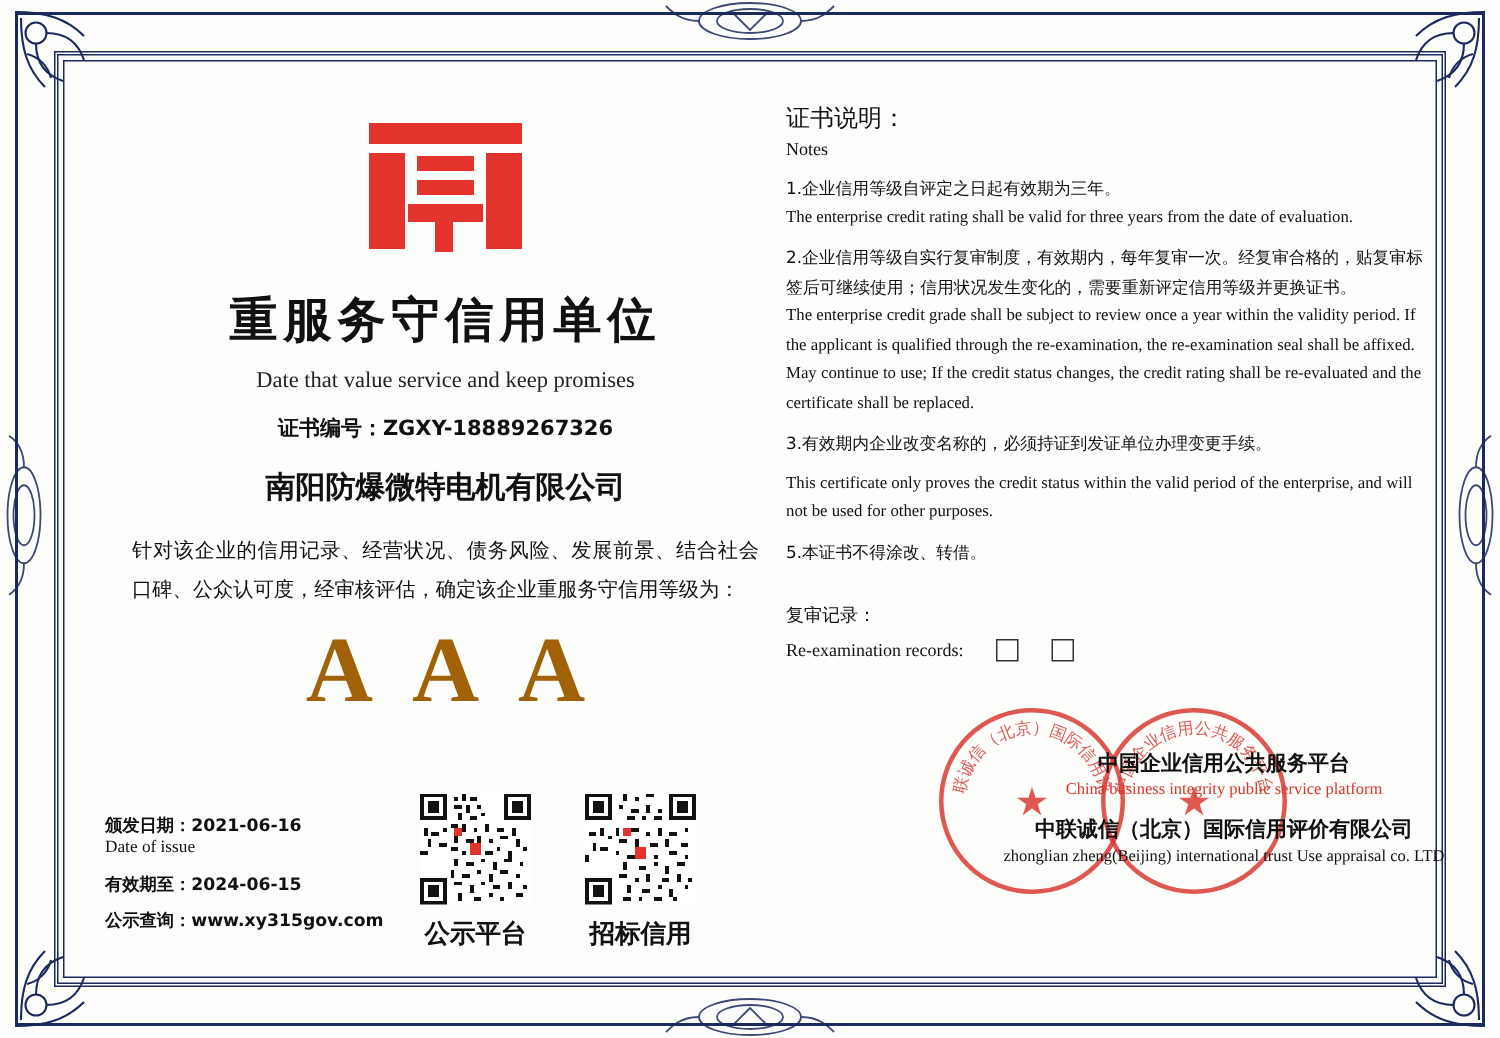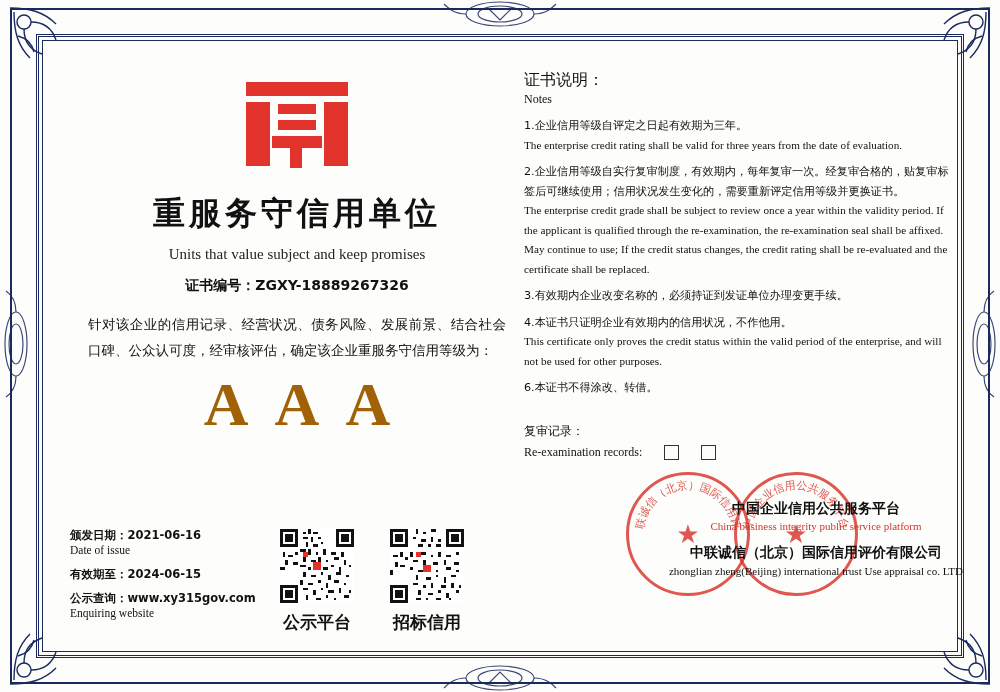--- a/index.html
+++ b/index.html
@@ -112,21 +112,21 @@
   .right{
     position:absolute;left:478px;top:26px;right:0;
     font-size:11.2px;color:#111;line-height:19.5px;text-align:left;
   }
   .notes-head .cn{font-family:Liberation Sans, sans-serif;font-size:16px;}
   .notes-head .en{font-family:"Liberation Serif",serif;font-size:12px;}
   .note{margin-top:7px;}
   .note .cn{font-family:"DejaVu Sans","Liberation Sans",sans-serif;display:block;}
   .note .en{font-family:"Liberation Serif",serif;display:block;}
   .reexam{margin-top:24px;}
-  .reexam .cn{font-family:Liberation Serif, serif;display:block;font-size:12px;}
+  .reexam .cn{font-family:Liberation Mono, monospace;display:block;font-size:12px;}
   .reexam-row{display:flex;align-items:center;gap:22px;margin-top:2px;}
   .reexam-row .en{font-family:"Liberation Serif",serif;font-size:12px;}
   .chk{width:13px;height:13px;border:1px solid #333;display:inline-block;}
 
   
   .stamps{
     position:absolute;left:560px;bottom:46px;width:420px;height:130px;
   }
   .stamp{
     position:absolute;width:118px;height:118px;border-radius:50%;
@@ -272,36 +272,36 @@
           <rect x="8" y="24" width="24" height="64" fill="#e2342c"></rect>
           <rect x="86" y="24" width="24" height="64" fill="#e2342c"></rect>
           <rect x="40" y="26" width="38" height="10" fill="#e2342c"></rect>
           <rect x="40" y="42" width="38" height="10" fill="#e2342c"></rect>
           <rect x="34" y="58" width="50" height="12" fill="#e2342c"></rect>
           <rect x="52" y="70" width="12" height="20" fill="#e2342c"></rect>
         </svg>
       </div>
 
       <div class="title-cn">重服务守信用单位</div>
-      <div class="title-en">Units that value subject and keep promises</div>
+      <div class="title-en">Date that value service and keep promises</div>
       <div class="cert-no">证书编号：ZGXY-18889267326</div>
+      <div class="company">南阳防爆微特电机有限公司</div>
       <div class="paragraph">针对该企业的信用记录、经营状况、债务风险、发展前景、结合社会口碑、公众认可度，经审核评估，确定该企业重服务守信用等级为：</div>
       <div class="grade">AAA</div>
 
       <div class="dates">
         <div class="row">
           <div class="cn">颁发日期：2021-06-16</div>
           <div class="en">Date of issue</div>
         </div>
         <div class="row">
           <div class="cn">有效期至：2024-06-15</div>
         </div>
         <div class="row">
           <div class="cn">公示查询：www.xy315gov.com</div>
-          <div class="en">Enquiring website</div>
         </div>
       </div>
 
       <div class="qrs">
         <div class="qr-item">
           <svg class="qr-box" viewBox="0 0 29 29" shape-rendering="crispEdges">
             <rect width="29" height="29" fill="#fff"></rect>
             <g fill="#111">
               <rect x="0" y="0" width="7" height="7"></rect>
                 <rect x="1" y="1" width="5" height="5" fill="#fff"></rect>
@@ -461,25 +461,24 @@
         <span class="en">The enterprise credit rating shall be valid for three years from the date of evaluation.</span>
       </div>
       <div class="note">
         <span class="cn">2.企业信用等级自实行复审制度，有效期内，每年复审一次。经复审合格的，贴复审标签后可继续使用；信用状况发生变化的，需要重新评定信用等级并更换证书。</span>
         <span class="en">The enterprise credit grade shall be subject to review once a year within the validity period. If the applicant is qualified through the re-examination, the re-examination seal shall be affixed. May continue to use; If the credit status changes, the credit rating shall be re-evaluated and the certificate shall be replaced.</span>
       </div>
       <div class="note">
         <span class="cn">3.有效期内企业改变名称的，必须持证到发证单位办理变更手续。</span>
       </div>
       <div class="note">
-        <span class="cn">4.本证书只证明企业有效期内的信用状况，不作他用。</span>
         <span class="en">This certificate only proves the credit status within the valid period of the enterprise, and will not be used for other purposes.</span>
       </div>
       <div class="note">
-        <span class="cn">6.本证书不得涂改、转借。</span>
+        <span class="cn">5.本证书不得涂改、转借。</span>
       </div>
 
       <div class="reexam">
         <span class="cn">复审记录：</span>
         <div class="reexam-row">
           <span class="en">Re-examination records:</span>
           <span class="chk"></span>
           <span class="chk"></span>
         </div>
       </div>

